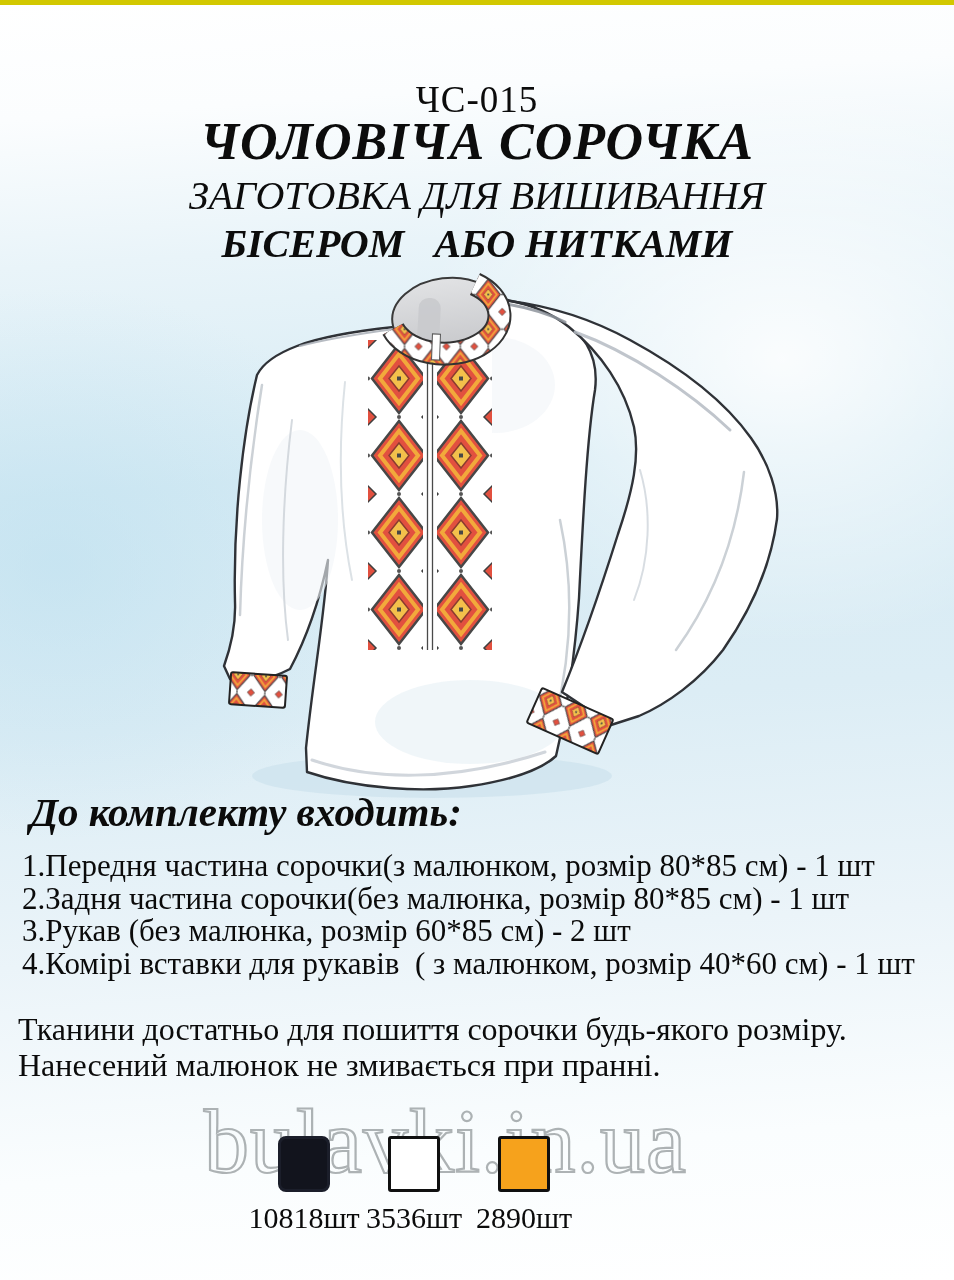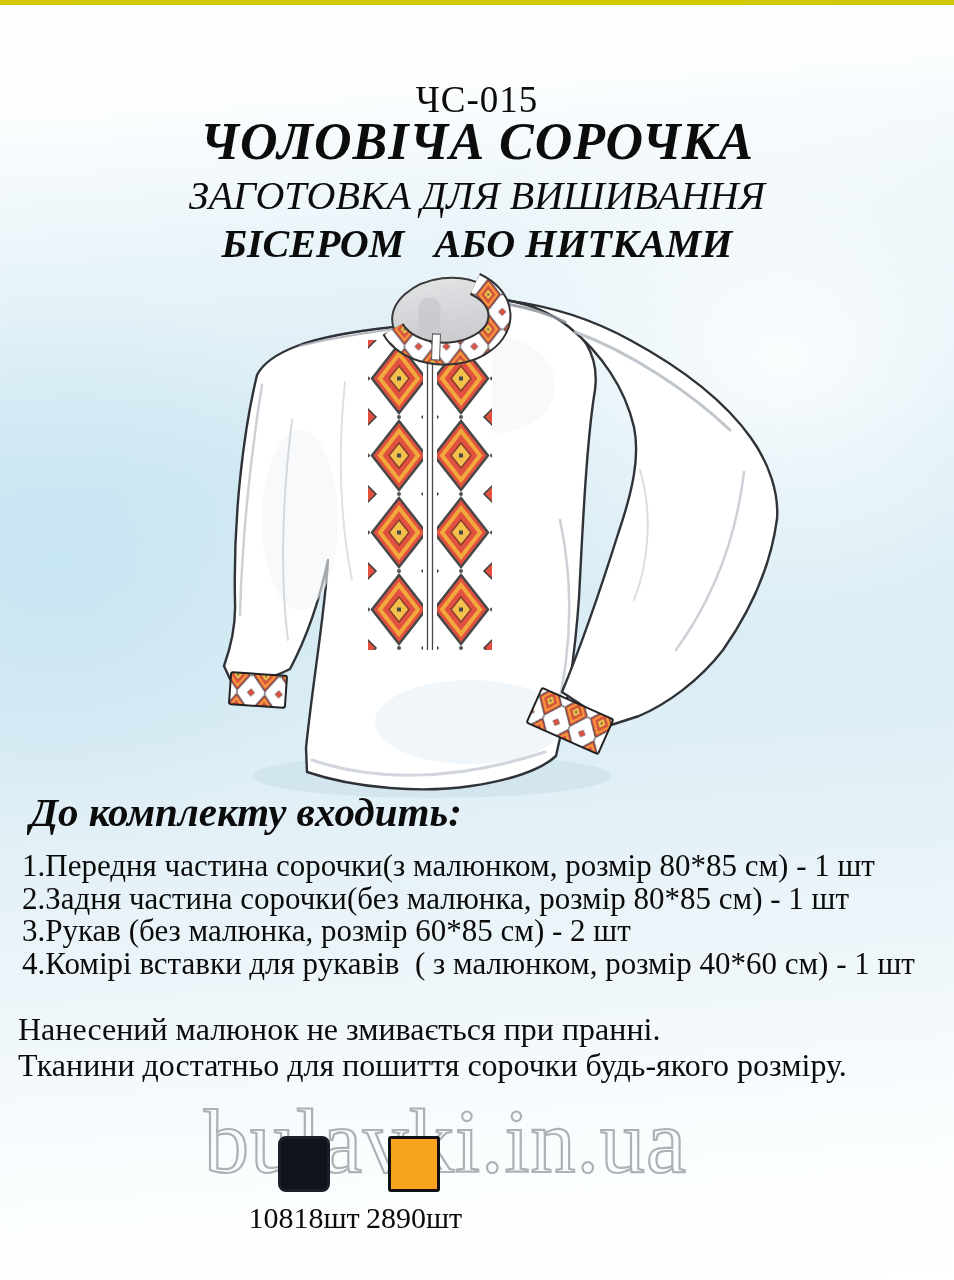--- a/index.html
+++ b/index.html
@@ -136,26 +136,30 @@
 
 <div class="kit">
   <div class="kit-head">До комплекту входить:</div>
   <div class="kit-item">1.Передня частина сорочки(з малюнком, розмір 80*85 см) - 1 шт</div>
   <div class="kit-item">2.Задня частина сорочки(без малюнка, розмір 80*85 см) - 1 шт</div>
   <div class="kit-item">3.Рукав (без малюнка, розмір 60*85 см) - 2 шт</div>
   <div class="kit-item">4.Комірі вставки для рукавів &nbsp;( з малюнком, розмір 40*60 см) - 1 шт</div>
 </div>
 
 <div class="notes">
+  <div class="note-line">Тканини достатньо для пошиття сорочки будь-якого розміру.</div>
   <div class="note-line">Нанесений малюнок не змивається при пранні.</div>
-  <div class="note-line">Тканини достатньо для пошиття сорочки будь-якого розміру.</div>
 </div>
 
 <div class="swatch-row">
   <div class="swatch-col">
     <div class="swatch black" style="background-color: rgb(18, 20, 29);"></div>
     <div class="swatch-label">10818шт</div>
   </div>
   <div class="swatch-col">
+    <div class="swatch" style="background-color: rgb(255, 255, 255);"></div>
+    <div class="swatch-label">3536шт</div>
+  </div>
+  <div class="swatch-col">
     <div class="swatch" style="background-color: rgb(246, 162, 28);"></div>
     <div class="swatch-label">2890шт</div>
   </div>
 </div>
 
 </body></html>

